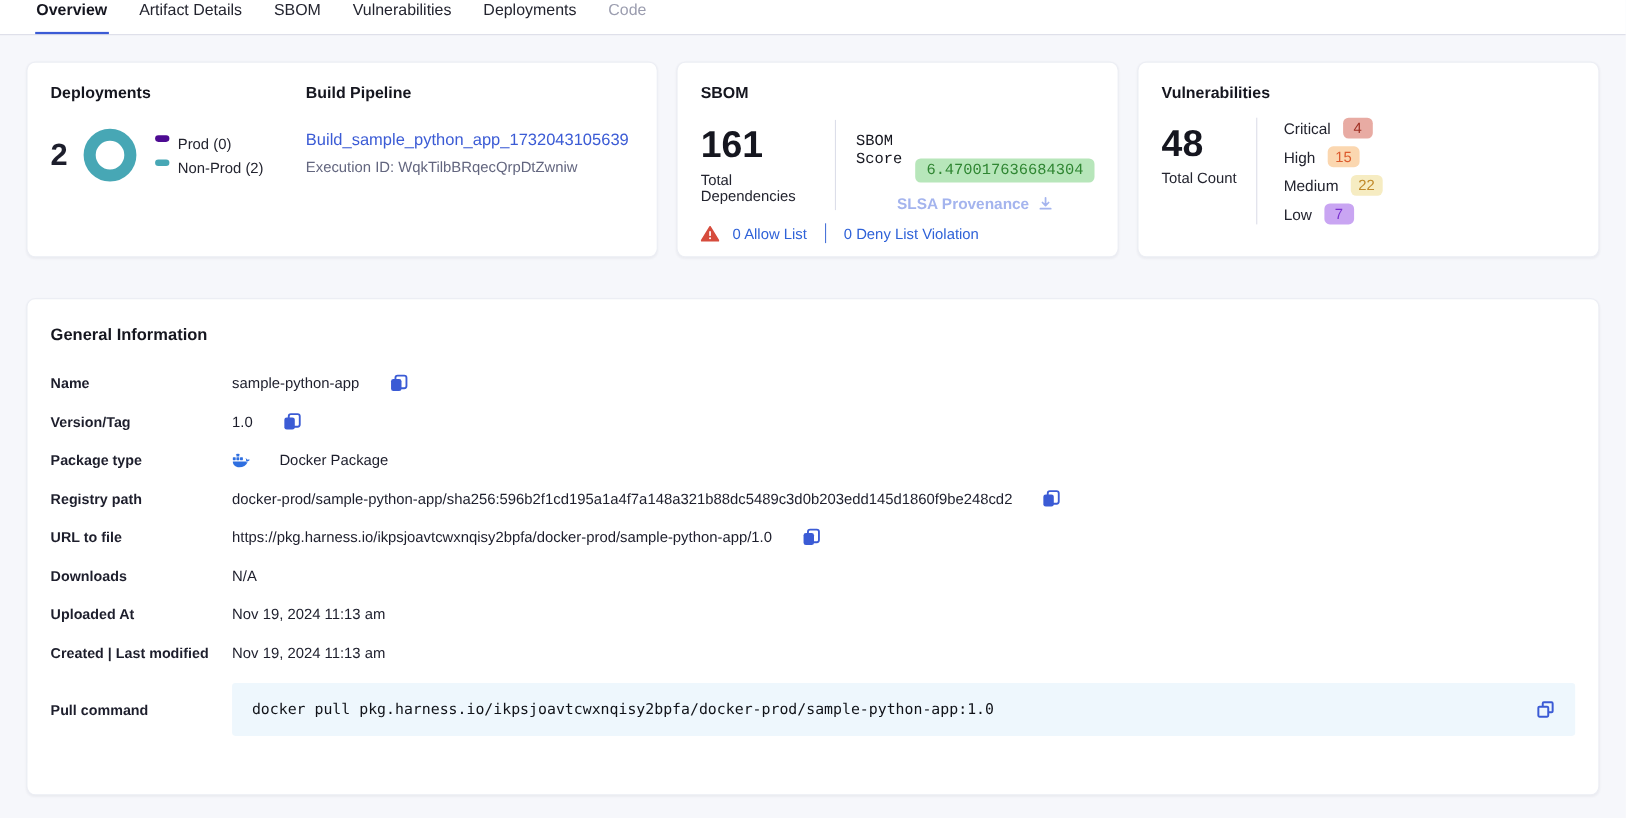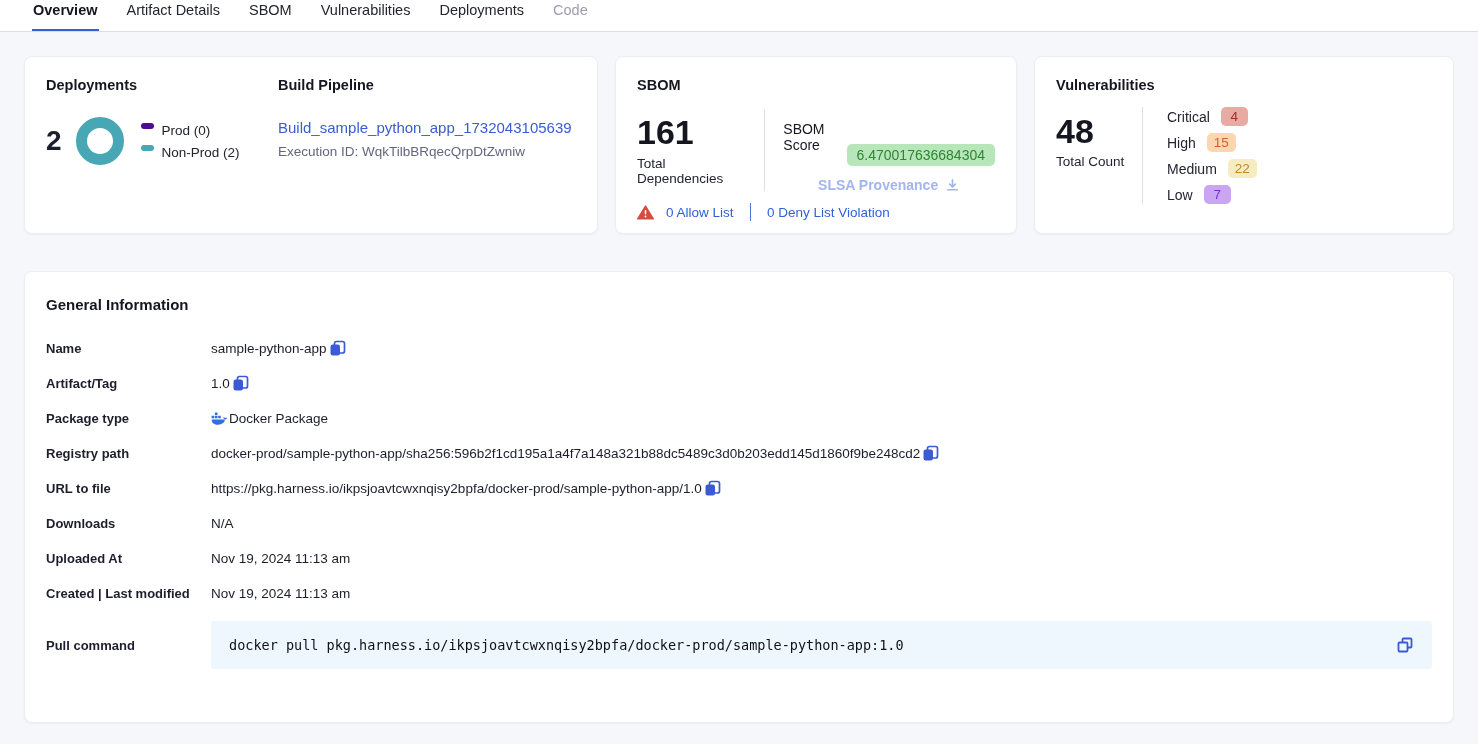--- a/index.html
+++ b/index.html
@@ -50,21 +50,21 @@
   .legend-dot.nonprod { background:#47a7b5; }
   .bp-link { display:inline-block; margin-top:26px; font-size:15px; color:#3b5bd5; cursor:pointer; text-decoration:none; }
   .bp-exec { margin-top:7px; font-size:13.5px; color:#63667f; }
   
   .card-sbom { width:402px; display:flex; flex-direction:column; }
   .sbom-mid { display:flex; align-items:center; margin-top:14px; flex:1; }
   .big-num { font-size:34px; font-weight:700; color:#15161f; line-height:1.1; }
   .big-label { font-size:13.5px; color:#23242f; margin-top:4px; }
   .vdiv { width:1px; align-self:stretch; background:#dcdee9; margin:2px 18px 2px 22px; }
   .sbom-right { display:flex; flex-direction:column; align-items:center; gap:11px; flex:1; }
-  .score-row { display:flex; align-items:center; gap:22px; }
+  .score-row { display:flex; align-items:center; gap:12px;font-family:Liberation Mono, monospace; }
   .score-label { font-size:14px; color:#15161f; }
   .score-pill {
     background:#b7e6ba; color:#2f8632; font-size:14px; font-weight:500;
     padding:3px 10px; border-radius:5px;margin-top:37px;
   }
   .slsa { display:flex; align-items:center; gap:7px; color:#a4b4ee; font-size:14px; font-weight:700; cursor:default; }
   .sbom-links { display:flex; align-items:center; gap:12px; margin-top:10px; }
   .sbom-link { font-size:13.5px; color:#2f62d8; cursor:pointer; }
   .link-sep { width:1.5px; height:18px; background:#4b74d9; margin:0 4px; }
   
@@ -83,21 +83,21 @@
   .sev-low { background:#c9a5f2; color:#7a30cf; }
   
   .card-general {
     margin-top:37px; background:#ffffff; border-radius:8px;
     border:1px solid #eceef4; box-shadow:0 1px 2px rgba(40,41,61,0.05);
     padding:24px 21px 22px; height:452px;
   }
   .gi-title { font-size:15px; font-weight:700; color:#15161f; margin-bottom:18px; }
   .gi-row { display:flex; align-items:center; min-height:35px; }
   .gi-label { width:165px; font-size:13px; font-weight:700; color:#1d1e2c; flex-shrink:0; }
-  .gi-value { font-size:13.5px; color:#1d1e2c; display:flex; align-items:center; gap:1px; white-space:nowrap; }
+  .gi-value { font-size:13.5px; color:#1d1e2c; display:flex; align-items:center; gap:26px; white-space:nowrap; }
   .copy-btn { display:inline-flex; cursor:pointer; }
   .gi-pull { display:flex; align-items:center; margin-top:10px; }
   .pull-box {
     flex:1; background:#eef7fd; border-radius:3px;
     padding:15px 18px; display:flex; align-items:center; justify-content:space-between;
   }
   .pull-cmd { font-family:"DejaVu Sans Mono", monospace; font-size:13.5px; color:#101218; }
   .icon { display:inline-flex; align-items:center; }
 </style>
 </head>
@@ -218,21 +218,21 @@
         <span class="copy-btn">
           <svg width="19" height="19" viewBox="0 0 19 19">
               <rect x="6.5" y="2.5" width="10" height="11.5" rx="2" fill="none" stroke="#3b5bd5" stroke-width="1.7"></rect>
               <rect x="2.5" y="5.5" width="9.5" height="11" rx="2.2" fill="#3b5bd5"></rect>
             </svg>
         </span>
       </div>
     </div>
 
     <div class="gi-row">
-      <div class="gi-label">Artifact/Tag</div>
+      <div class="gi-label">Version/Tag</div>
       <div class="gi-value">
         <span>1.0</span>
         <span class="copy-btn">
           <svg width="19" height="19" viewBox="0 0 19 19">
               <rect x="6.5" y="2.5" width="10" height="11.5" rx="2" fill="none" stroke="#3b5bd5" stroke-width="1.7"></rect>
               <rect x="2.5" y="5.5" width="9.5" height="11" rx="2.2" fill="#3b5bd5"></rect>
             </svg>
         </span>
       </div>
     </div>

